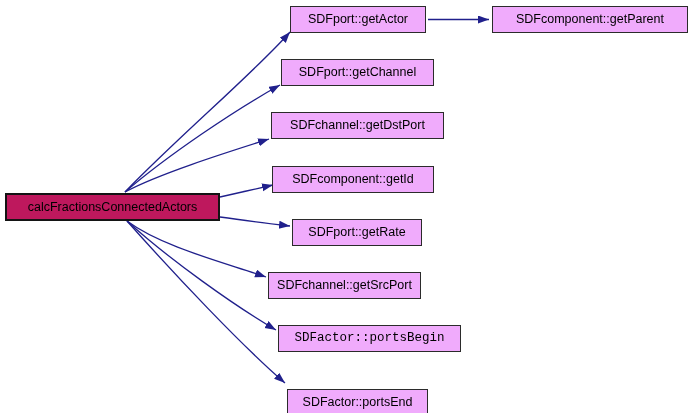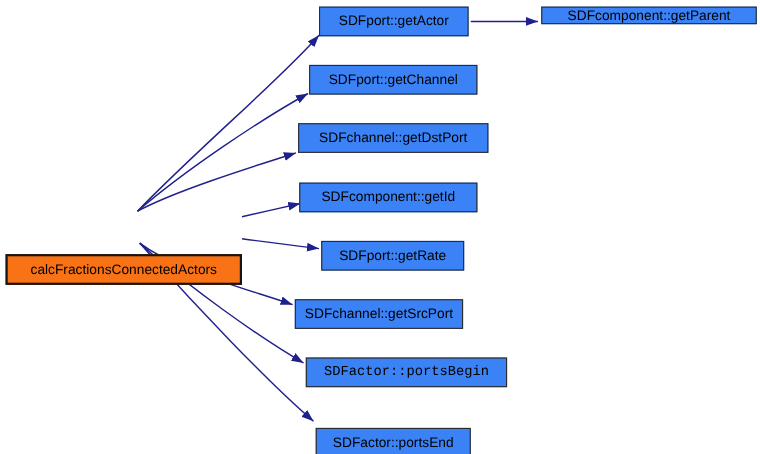--- a/index.html
+++ b/index.html
@@ -17,45 +17,44 @@
     width: 691px; height: 413px;
     z-index: 1;
   }
   .node {
     position: absolute;
     z-index: 2;
     box-sizing: border-box;
     display: flex;
     align-items: center;
     justify-content: center;
-    background: #3b82f6;
+    background: #f0abfc;
     border: 1.5px solid #2b2b2b;
     color: #000000;
     font-size: 12.5px;
     line-height: 1;
     white-space: nowrap;
     cursor: pointer;
   }
   .node.root {
-    background: #f97316;
+    background: #be185d;
     border: 2px solid #141414;
     cursor: default;
-    margin-top: 38px;
   }
   
   .n-root       { left:5px;   top:193px; width:215px; height:28px; }
   .n-getactor   { left:290px; top:6px;   width:136px; height:27px; }
   .n-getchannel { left:281px; top:59px;  width:153px; height:27px; }
   .n-getdstport { left:271px; top:112px; width:173px; height:27px; }
   .n-getid      { left:272px; top:166px; width:162px; height:27px; }
   .n-getrate    { left:292px; top:219px; width:130px; height:27px; }
   .n-getsrcport { left:268px; top:272px; width:153px; height:27px; }
   .n-portsbegin { left:278px; top:325px; width:183px; height:27px;font-family:Liberation Mono, monospace; }
   .n-portsend   { left:287px; top:389px; width:141px; height:27px; }
-  .n-getparent  { left:492px; top:6px;   width:196px; height:16px; }
+  .n-getparent  { left:492px; top:6px;   width:196px; height:27px; }
 </style>
 </head>
 <body>
 
 <div class="canvas">
 
   <svg class="edges" viewBox="0 0 691 413" xmlns="http://www.w3.org/2000/svg">
     <defs>
       <marker id="ah" markerUnits="userSpaceOnUse" markerWidth="12" markerHeight="9" refX="11" refY="4" orient="auto">
         <path d="M0,0 L11,4 L0,8 Z" fill="#20208c"></path>

